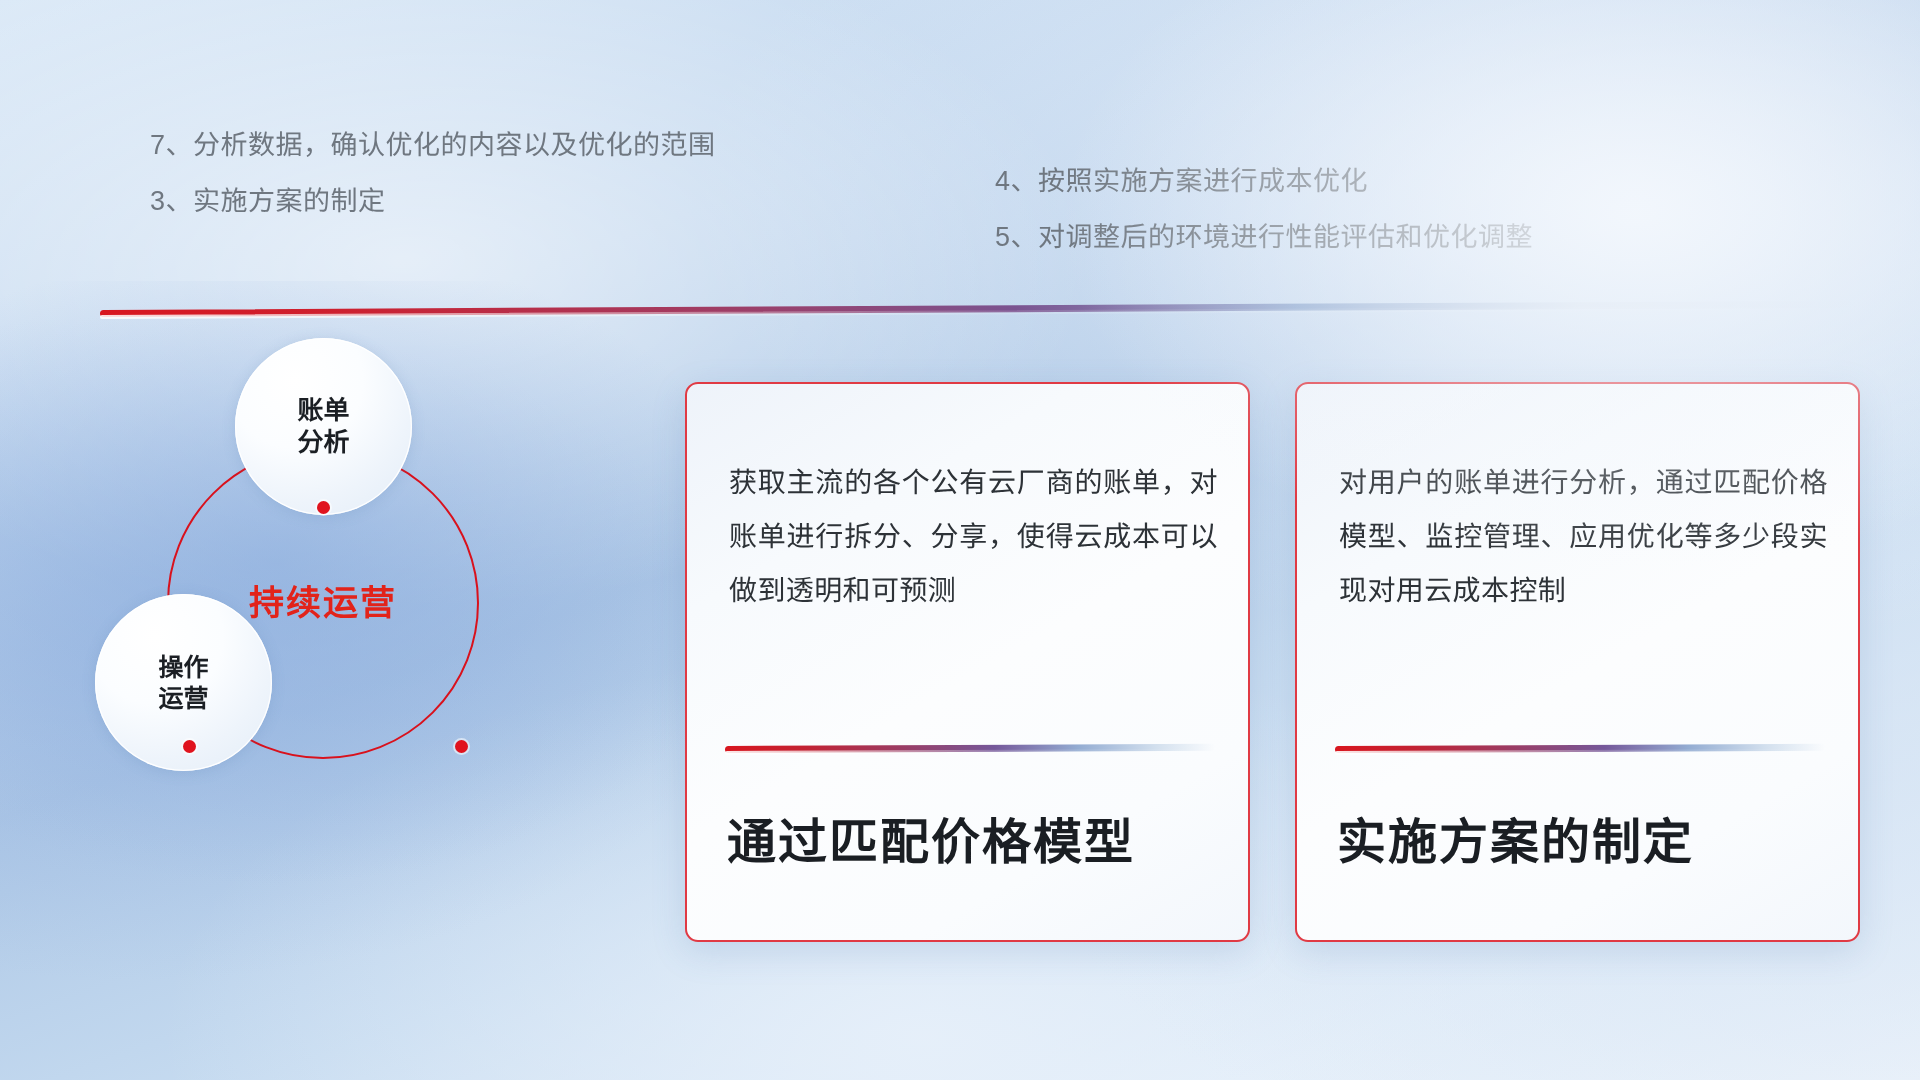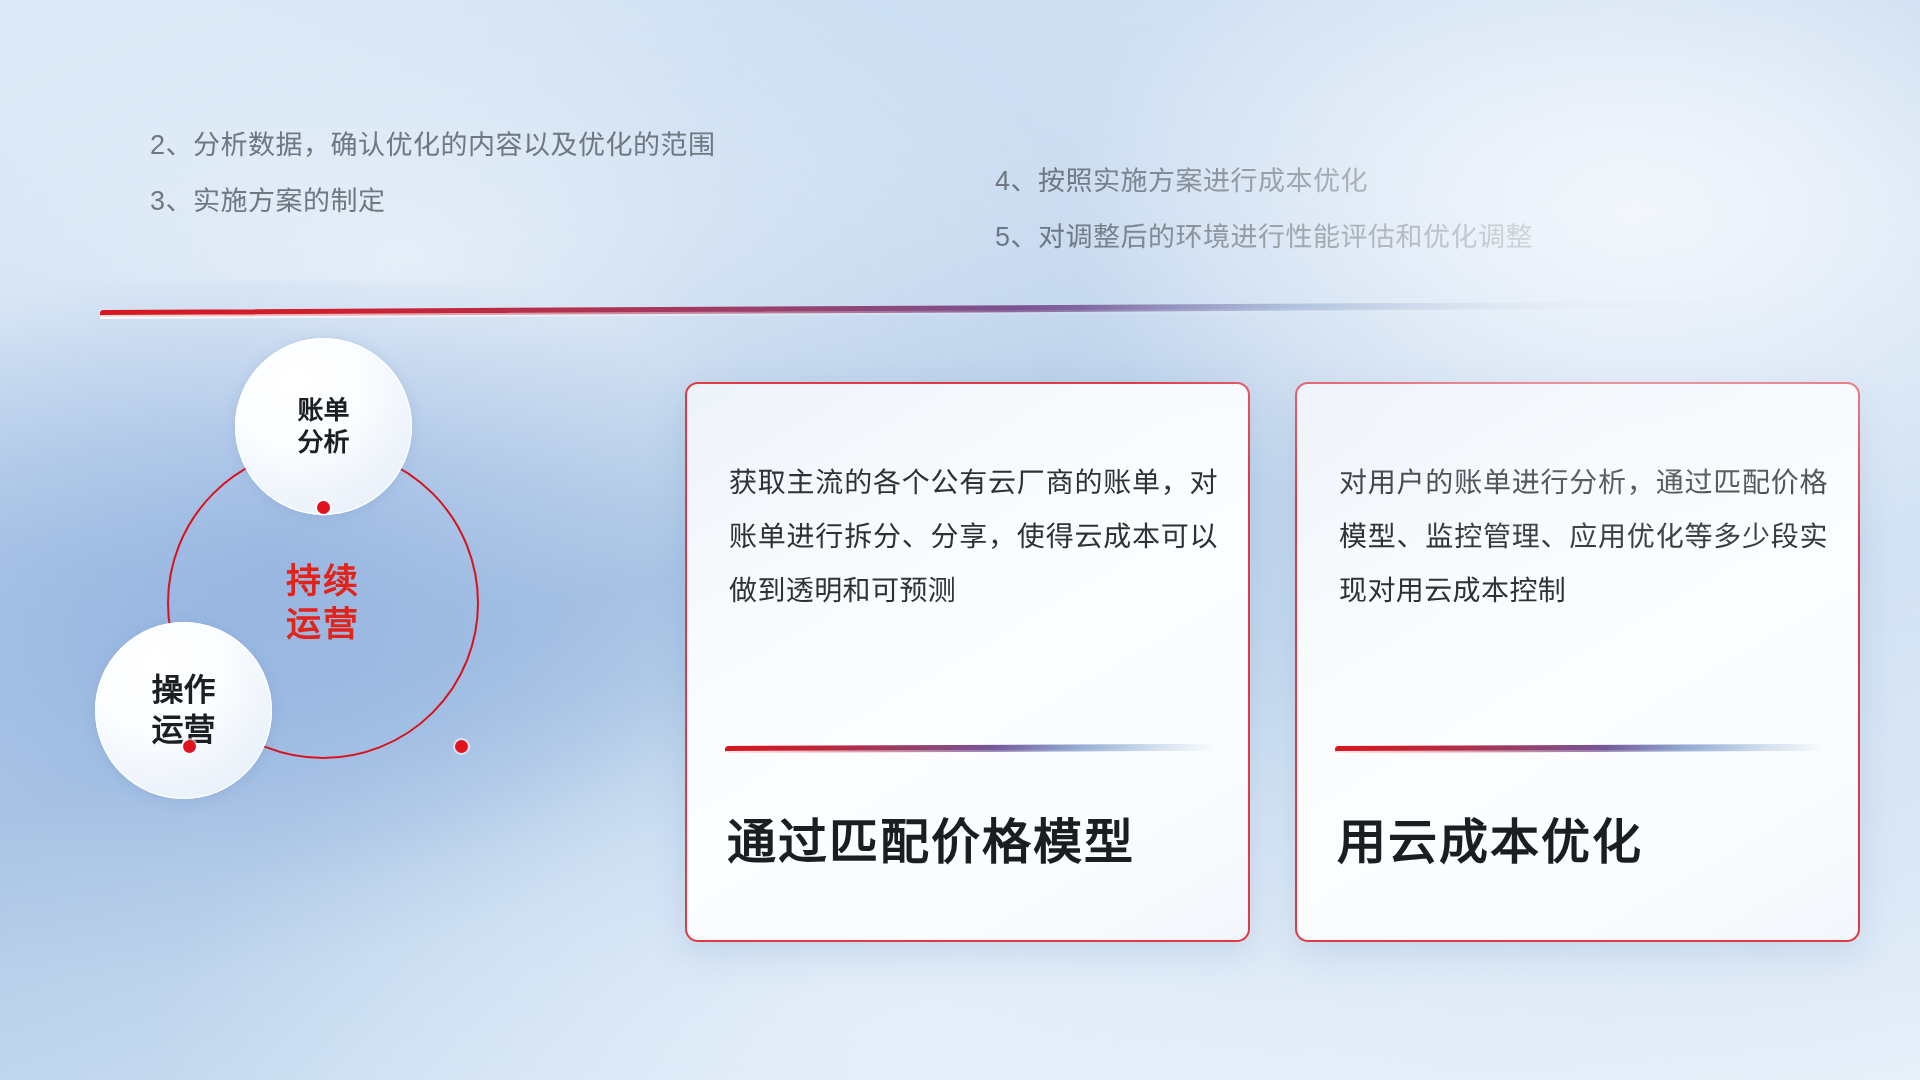--- a/index.html
+++ b/index.html
@@ -54,30 +54,30 @@
   #venn{position:absolute;left:95px;top:350px;width:520px;height:560px;}
   .bubble{
     position:absolute;border-radius:50%;
     background:
       radial-gradient(circle at 34% 24%, #ffffff 0%, #fbfdff 38%, #eef4fb 68%, #e2ecf7 100%);
     box-shadow:0 2px 14px rgba(90,130,180,.20), inset 0 0 0 1.3px rgba(255,255,255,.92);
     display:flex;flex-direction:column;align-items:center;justify-content:center;
     color:#1b1f24;font-weight:bold;text-align:center;line-height:1.22;
   }
   #bubble-top{left:140px;top:-12px;width:177px;height:177px;font-size:26px;text-align:center;}
-  #bubble-left{left:0px;top:272px;width:177px;height:177px;font-size:32px;}
+  #bubble-left{left:0px;top:244px;width:177px;height:177px;font-size:25px;}
   #bubble-right{left:280px;top:258px;width:177px;height:177px;font-size:25px;}
 
   #ring{
     position:absolute;left:72px;top:97px;width:312px;height:312px;
     border-radius:50%;border:2.6px solid #d9111c;box-sizing:border-box;
   }
   #ring-label{
     position:absolute;left:72px;top:97px;width:312px;height:312px;
-    display:flex;flex-direction:column;align-items:center;justify-content:center;
+    display:flex;flex-direction:row;align-items:center;justify-content:center;
     color:#e2231a;font-weight:bold;font-size:35px;line-height:1.22;letter-spacing:2px;
   }
   .node{position:absolute;width:13px;height:13px;border-radius:50%;background:#e0131e;box-shadow:0 0 0 2px rgba(255,255,255,.55);}
   #node-top{left:222px;top:151px;}
   #node-left{left:88px;top:390px;}
   #node-right{left:360px;top:390px;}
 
   
   .card{
     position:absolute;top:382px;width:565px;height:560px;
@@ -106,21 +106,21 @@
     position:absolute;left:40px;top:418px;
     color:#1a1e23;font-size:49px;font-weight:bold;letter-spacing:2px;white-space:nowrap;
   }
 </style>
 </head>
 <body>
 
 <div id="stage">
 
   <div class="steps" id="steps-left">
-    <div class="row">2、分析数据，确认优化的内容以及优化的范围</div>
+    <div class="row">7、分析数据，确认优化的内容以及优化的范围</div>
     <div class="row">3、实施方案的制定</div>
   </div>
 
   <div class="steps" id="steps-right">
     <div class="row">4、按照实施方案进行成本优化</div>
     <div class="row">5、对调整后的环境进行性能评估和优化调整</div>
   </div>
 
   <div id="divider"></div>
 
@@ -151,16 +151,16 @@
 
   <div class="card" id="card-1">
     <div class="card-body">获取主流的各个公有云厂商的账单，对账单进行拆分、分享，使得云成本可以做到透明和可预测</div>
     <div class="card-rule"></div>
     <div class="card-title">通过匹配价格模型</div>
   </div>
 
   <div class="card" id="card-2">
     <div class="card-body">对用户的账单进行分析，通过匹配价格模型、监控管理、应用优化等多少段实现对用云成本控制</div>
     <div class="card-rule"></div>
-    <div class="card-title">用云成本优化</div>
+    <div class="card-title">实施方案的制定</div>
   </div>
 
 </div>
 
 </body></html>

